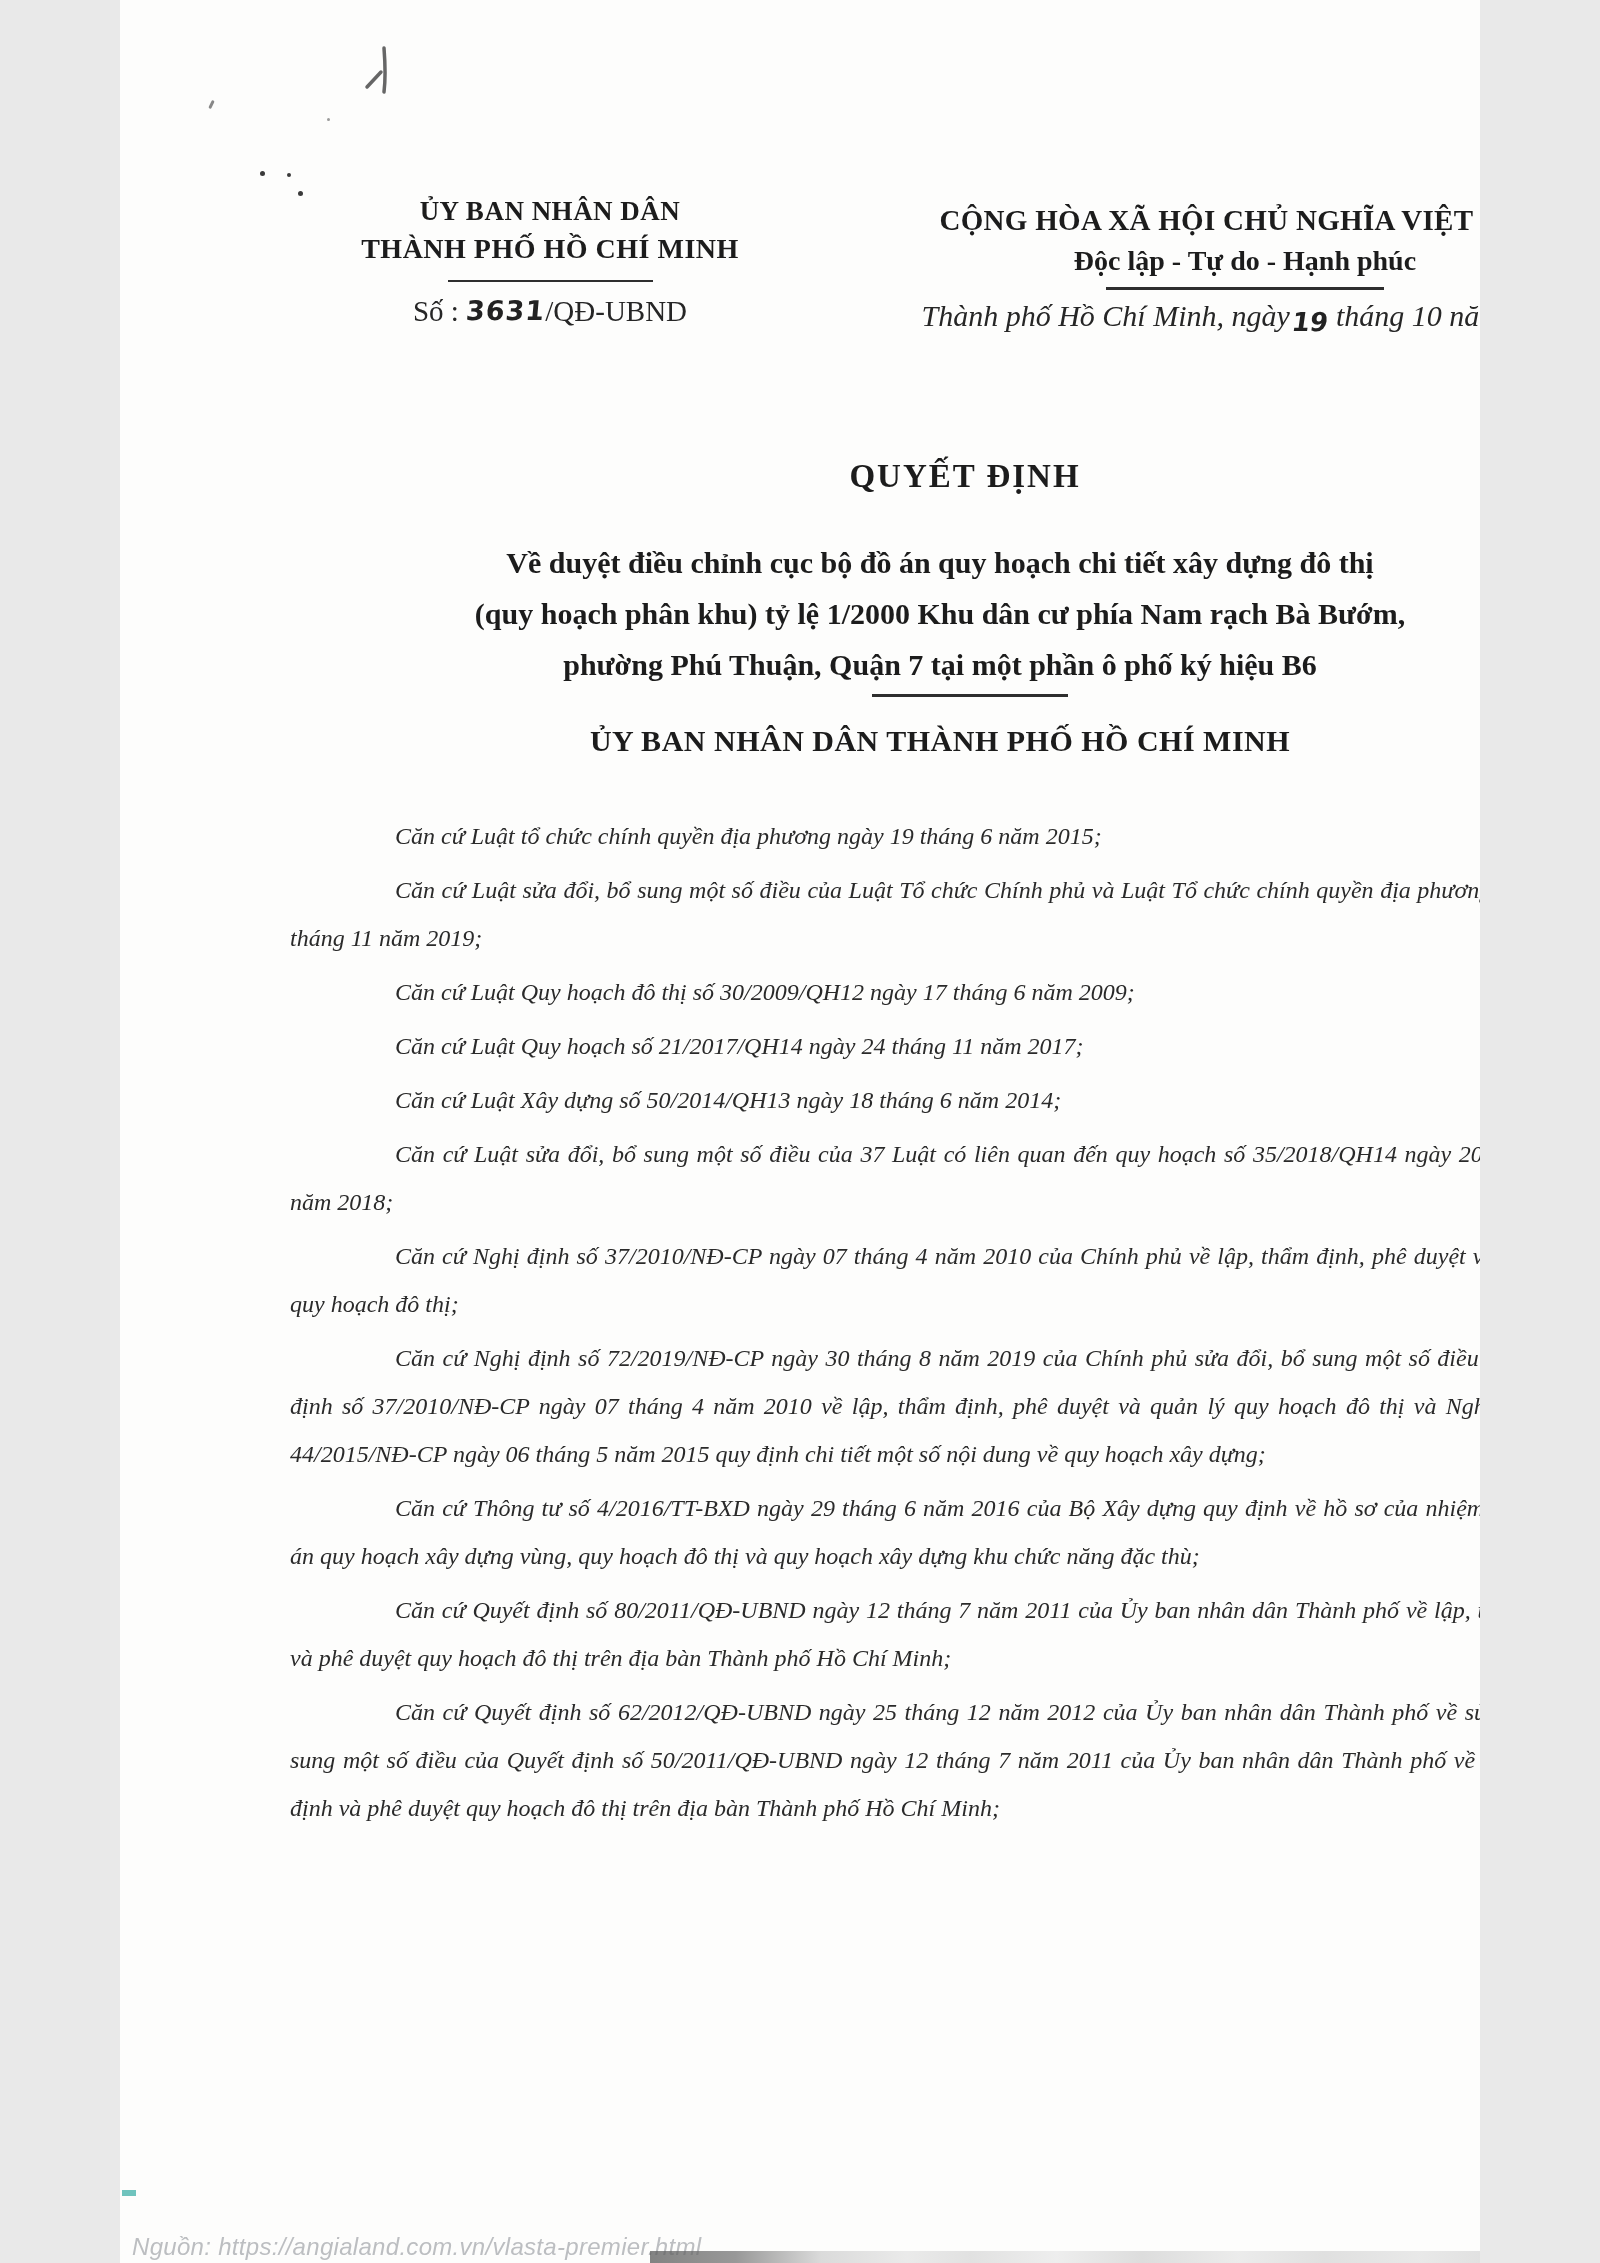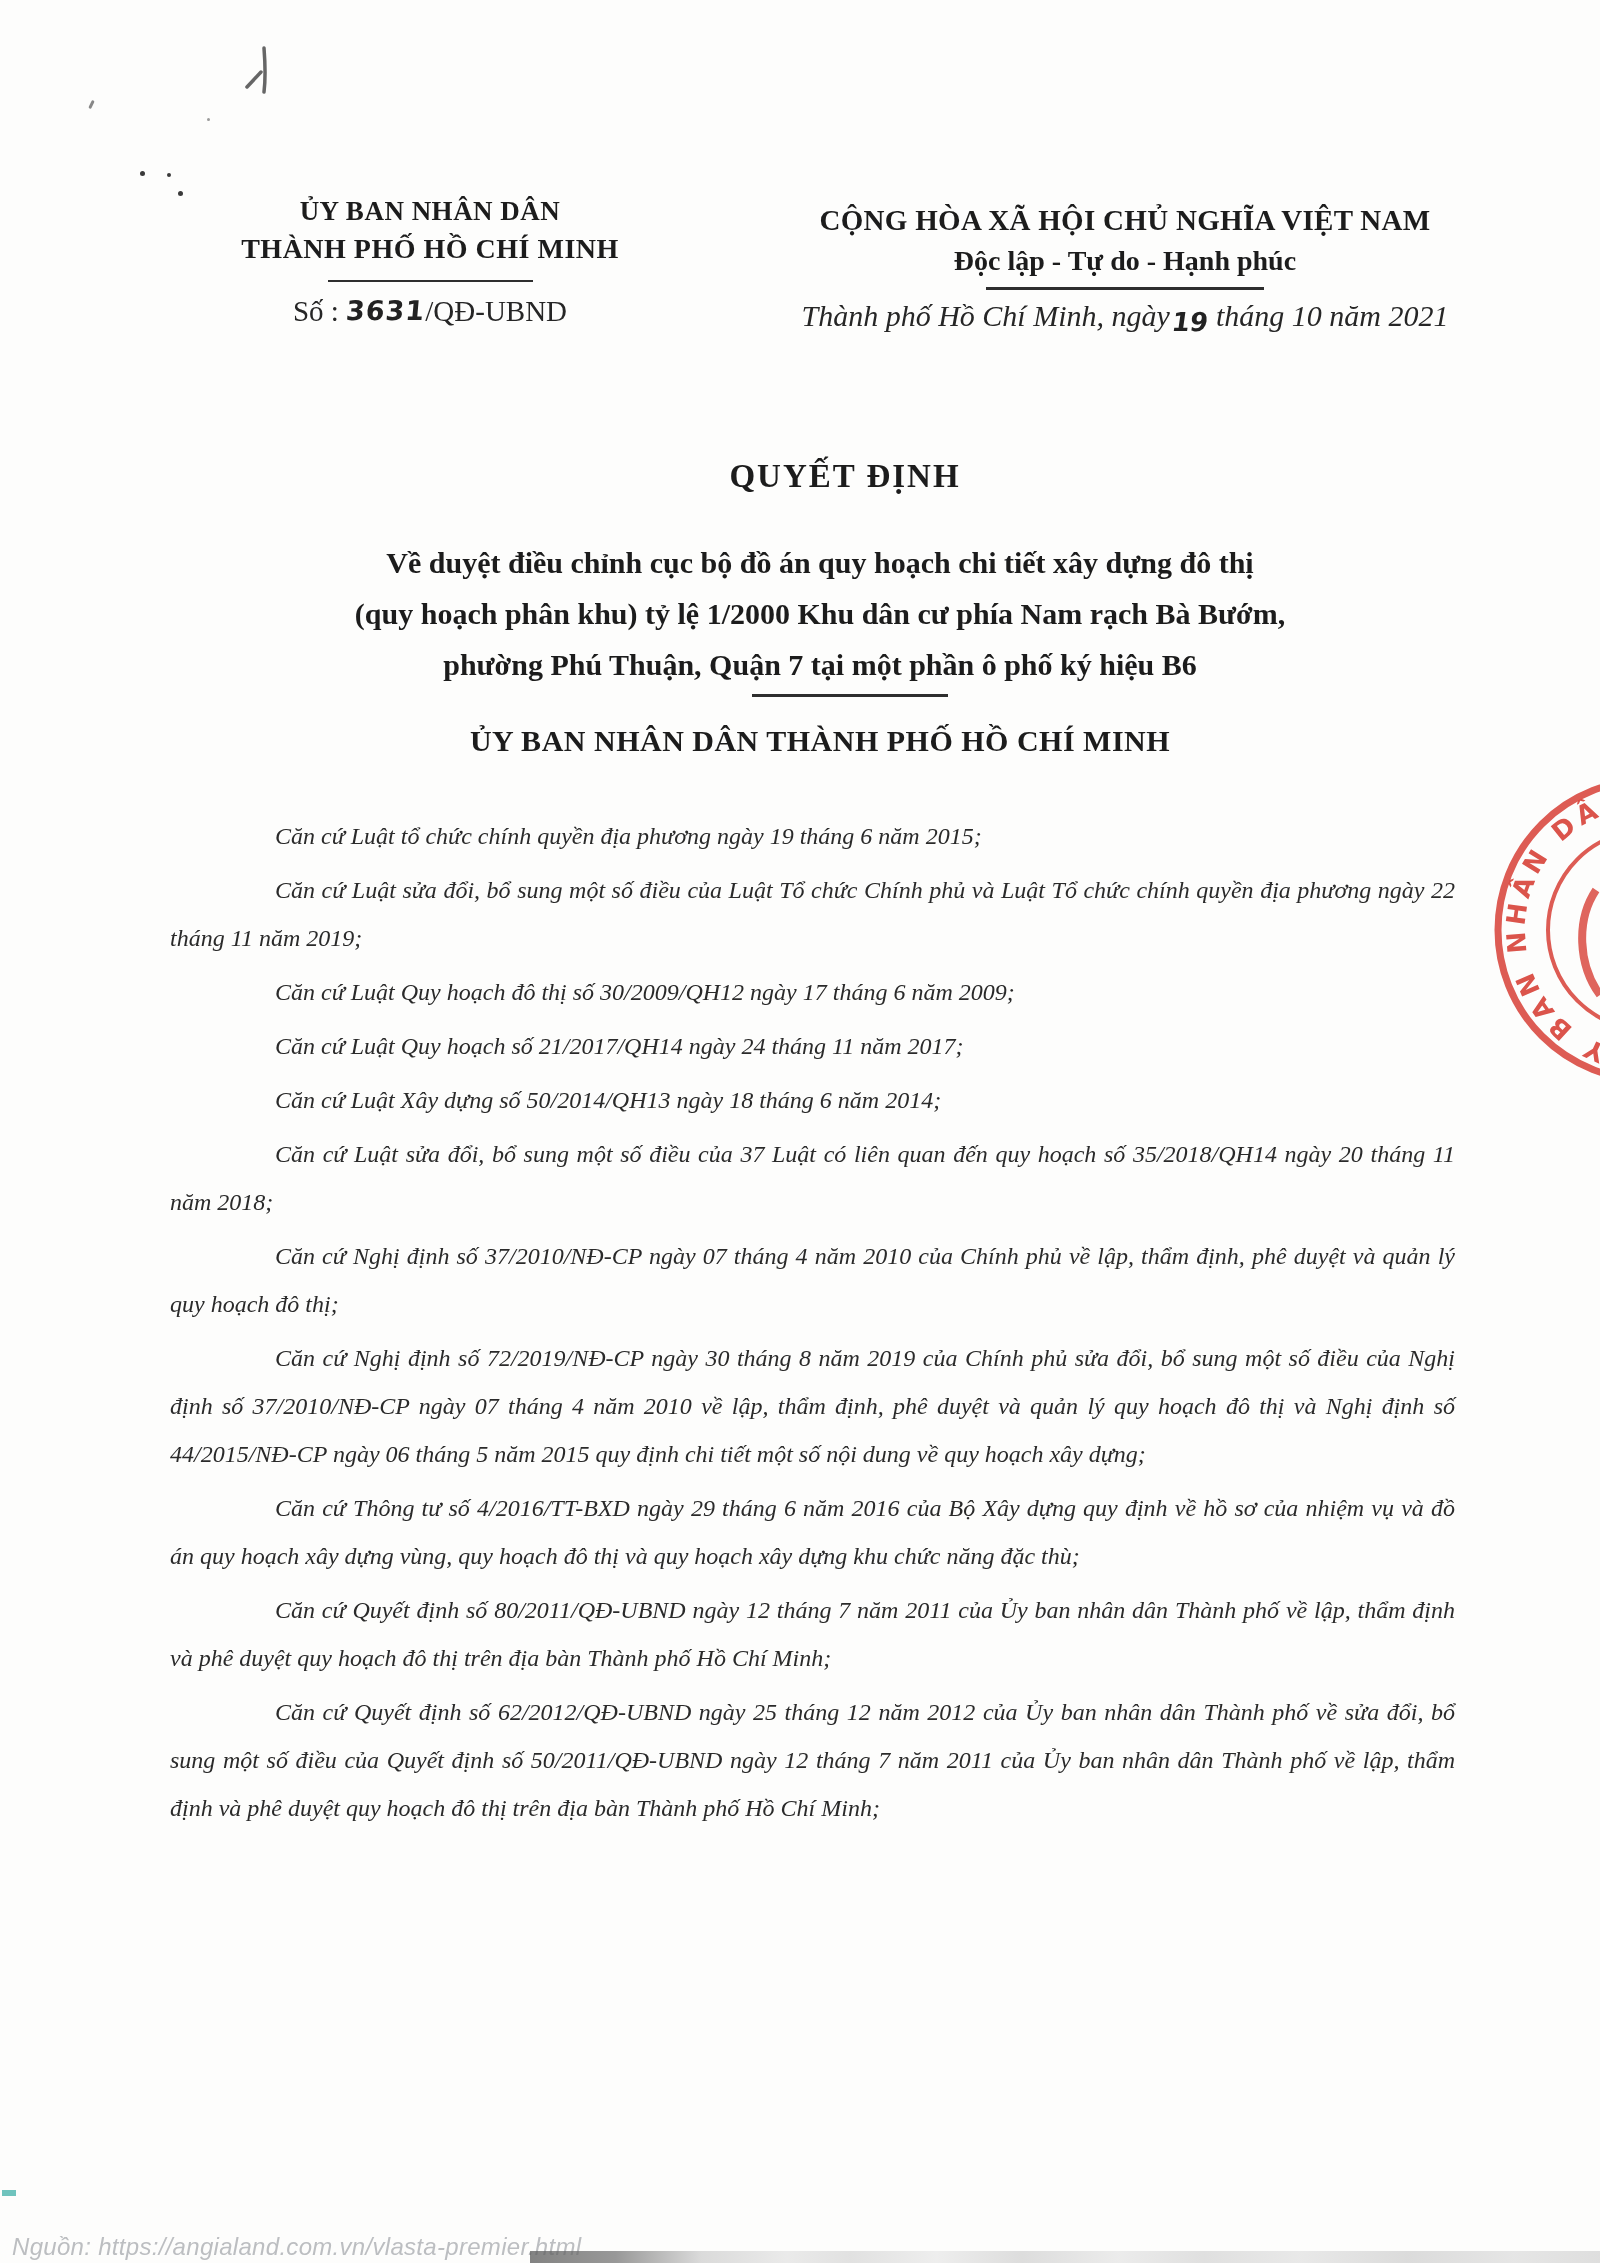--- a/index.html
+++ b/index.html
@@ -5,21 +5,21 @@
 <style>
   :root{
     --ink:#262626;
     --ink-dark:#1c1c1c;
     --stamp-red:#d63b32;
     --paper:#fdfdfc;
   }
   html,body{margin:0;padding:0;background:#e9e9e9;}
   .page{
     position:relative;
-    width:1600px;height:2263px;
+    width:1360px;height:2263px;
     background:var(--paper);
     overflow:hidden;
     font-family:"Liberation Serif","DejaVu Serif",serif;
     color:var(--ink);
     margin:0 auto;
   }
   
   .header-left{position:absolute;top:196px;left:185px;width:490px;text-align:center;}
   .org-line1{font-size:27px;font-weight:bold;color:var(--ink-dark);letter-spacing:.5px;}
   .org-line2{font-size:28px;font-weight:bold;color:var(--ink-dark);margin-top:6px;letter-spacing:.5px;}

